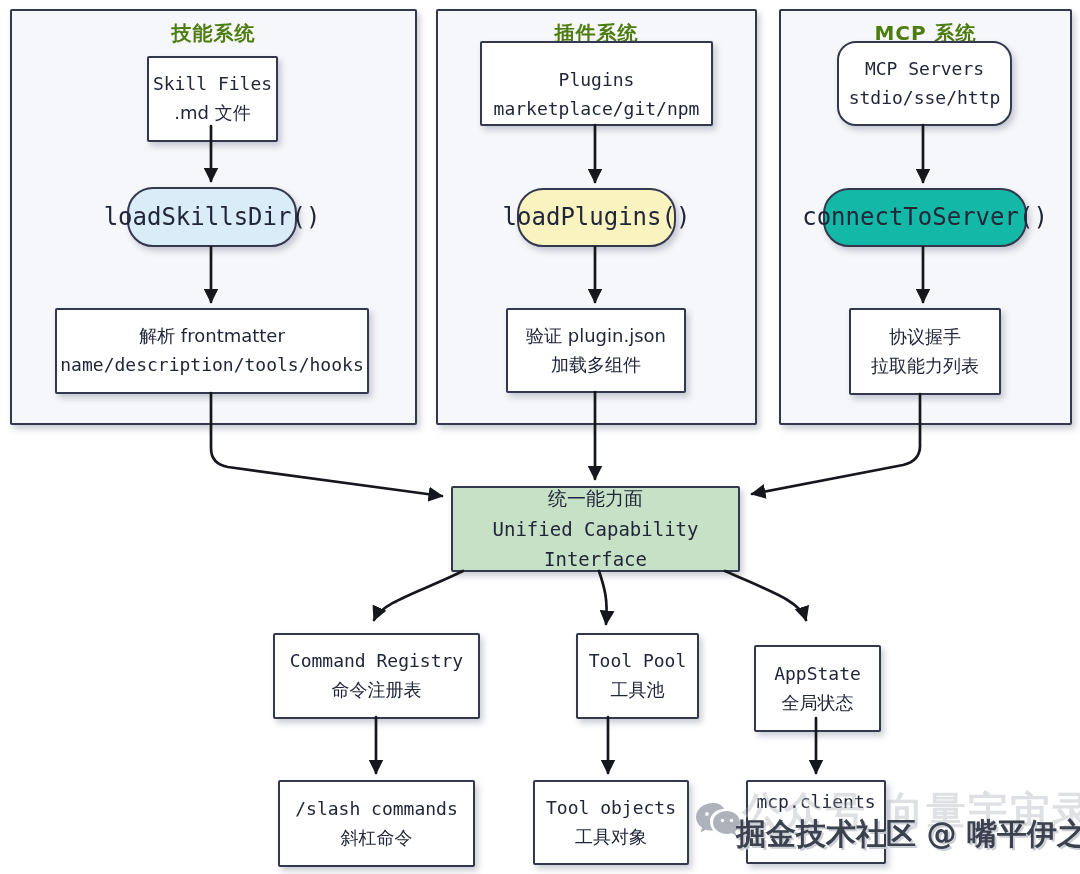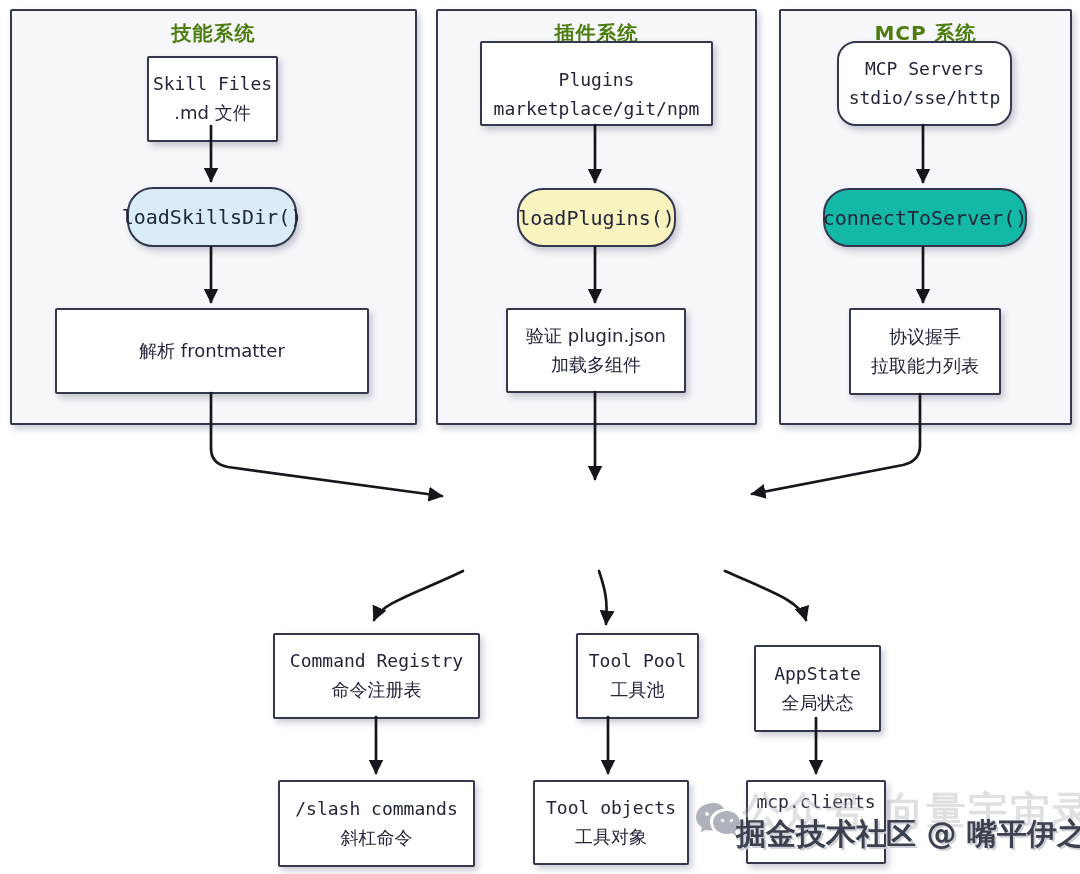--- a/index.html
+++ b/index.html
@@ -16,21 +16,21 @@
     font-size:20px;font-weight:700;color:#4d7c0f;letter-spacing:1px;
   }
   .box{
     position:absolute;background:#ffffff;border:2.5px solid #33384f;border-radius:2px;
     box-shadow:3px 4px 6px rgba(70,76,104,0.28);
     display:flex;flex-direction:column;align-items:center;justify-content:center;
     text-align:center;font-size:18px;line-height:1.6;color:#21263a;z-index:2;
     font-family:"DejaVu Sans Mono","Liberation Mono","DejaVu Sans",sans-serif;
   }
   .box .cn{font-family:"DejaVu Sans","Liberation Sans",sans-serif;}
-  .codebox{font-size:20px;border-radius:26px;}
+  .codebox{font-size:24px;border-radius:26px;}
   .hub{background:#c7e1c6;font-size:19px;}
   #arrows{position:absolute;left:0;top:0;width:1080px;height:874px;z-index:3;pointer-events:none;}
   .wm-faint{
     position:absolute;left:742px;top:784px;z-index:4;
     font-size:39px;letter-spacing:3px;color:#9aa0ab;opacity:0.32;font-weight:700;
     text-shadow:2px 2px 0 #ffffff;white-space:nowrap;
   }
   .wm-main{
     position:absolute;left:736px;top:814px;z-index:5;
     font-size:30px;font-weight:700;color:#3c4150;white-space:nowrap;
@@ -55,20 +55,21 @@
 
   <div class="box" style="left:147px;top:56px;width:127px;height:82px;justify-content:center;">
     <div>Skill Files</div>
     <div class="cn">.md 文件</div>
   </div>
   <div class="box codebox" style="left:127px;top:187px;width:166px;height:56px;background:#d9ecf8;">
     <div>loadSkillsDir()</div>
   </div>
   <div class="box" style="left:55px;top:308px;width:310px;height:82px;">
     <div class="cn">解析 frontmatter</div>
+    <div>name/description/tools/hooks</div>
   </div>
 
   <div class="box" style="left:480px;top:41px;width:229px;height:81px;justify-content:flex-end;">
     <div>Plugins</div>
     <div>marketplace/git/npm</div>
   </div>
   <div class="box codebox" style="left:517px;top:188px;width:155px;height:55px;background:#f9f3c0;">
     <div>loadPlugins()</div>
   </div>
   <div class="box" style="left:506px;top:308px;width:176px;height:81px;">
@@ -81,20 +82,24 @@
     <div>stdio/sse/http</div>
   </div>
   <div class="box codebox" style="left:823px;top:188px;width:200px;height:55px;background:#14b8a6;">
     <div>connectToServer()</div>
   </div>
   <div class="box" style="left:849px;top:308px;width:148px;height:83px;">
     <div class="cn">协议握手</div>
     <div class="cn">拉取能力列表</div>
   </div>
 
+  <div class="box hub" style="left:451px;top:486px;width:285px;height:82px;">
+    <div class="cn">统一能力面</div>
+    <div>Unified Capability Interface</div>
+  </div>
 
   <div class="box" style="left:273px;top:633px;width:203px;height:82px;">
     <div>Command Registry</div>
     <div class="cn">命令注册表</div>
   </div>
   <div class="box" style="left:576px;top:633px;width:119px;height:82px;">
     <div>Tool Pool</div>
     <div class="cn">工具池</div>
   </div>
   <div class="box" style="left:754px;top:645px;width:123px;height:83px;">

